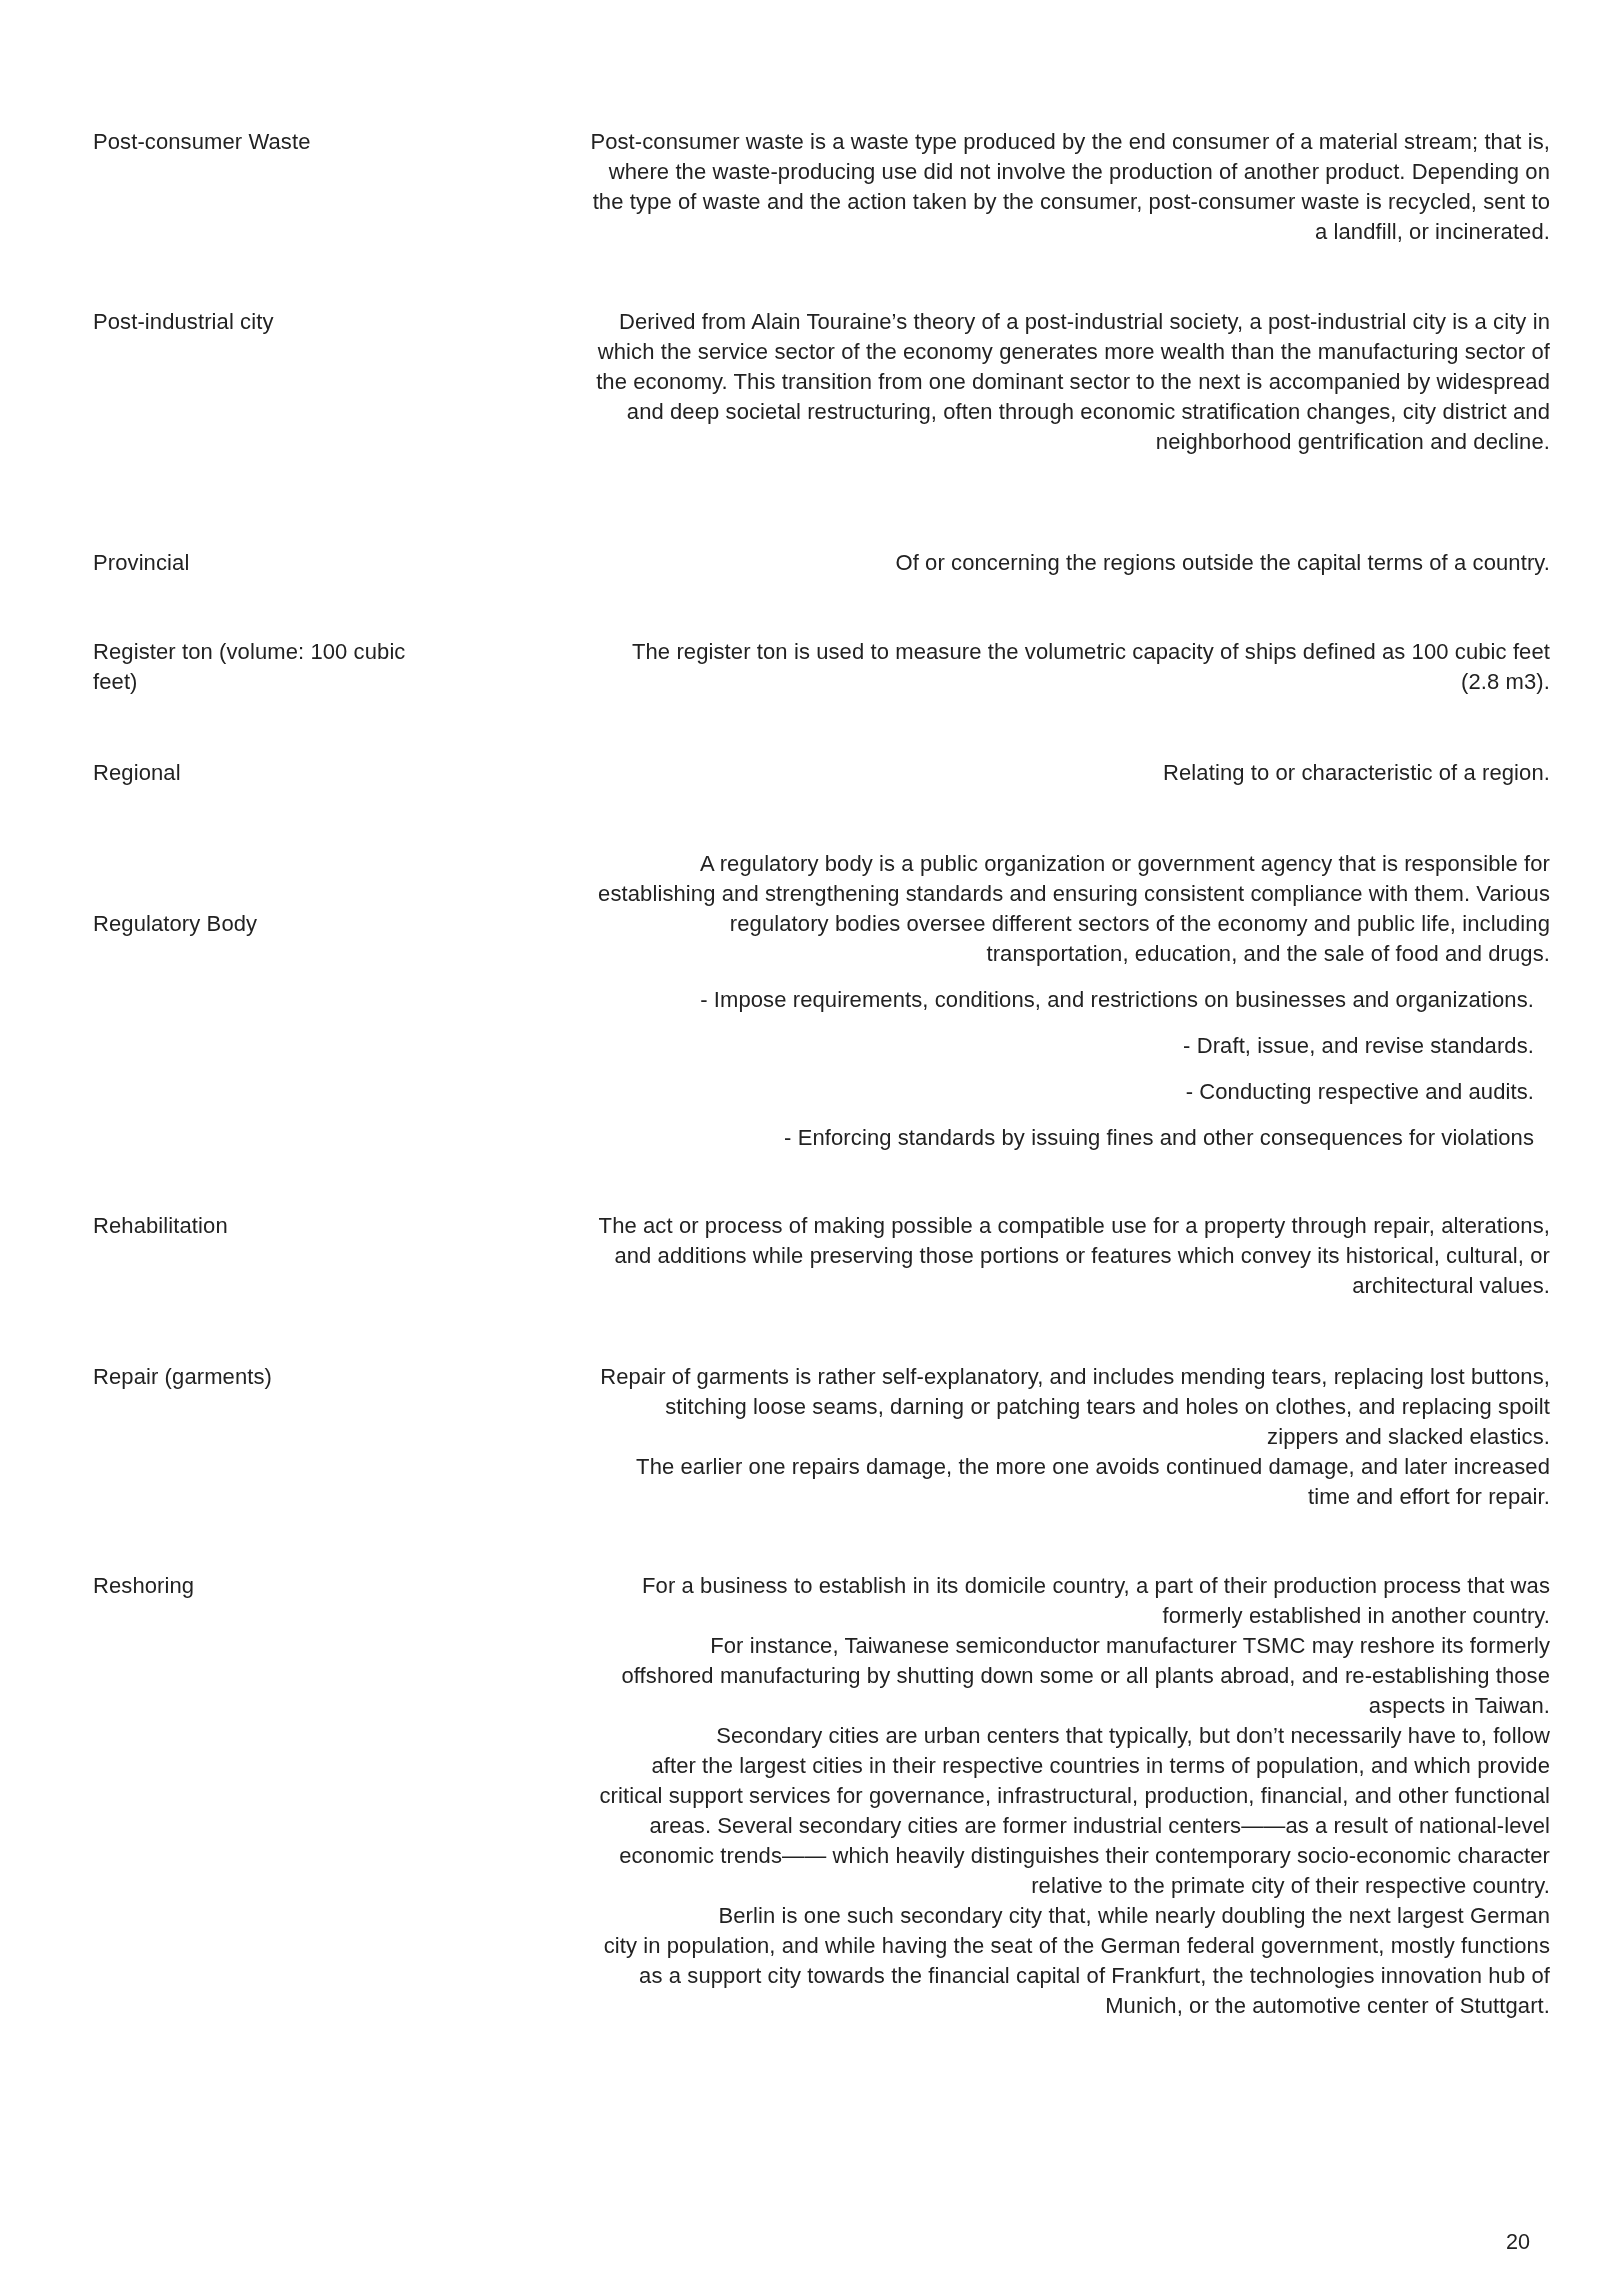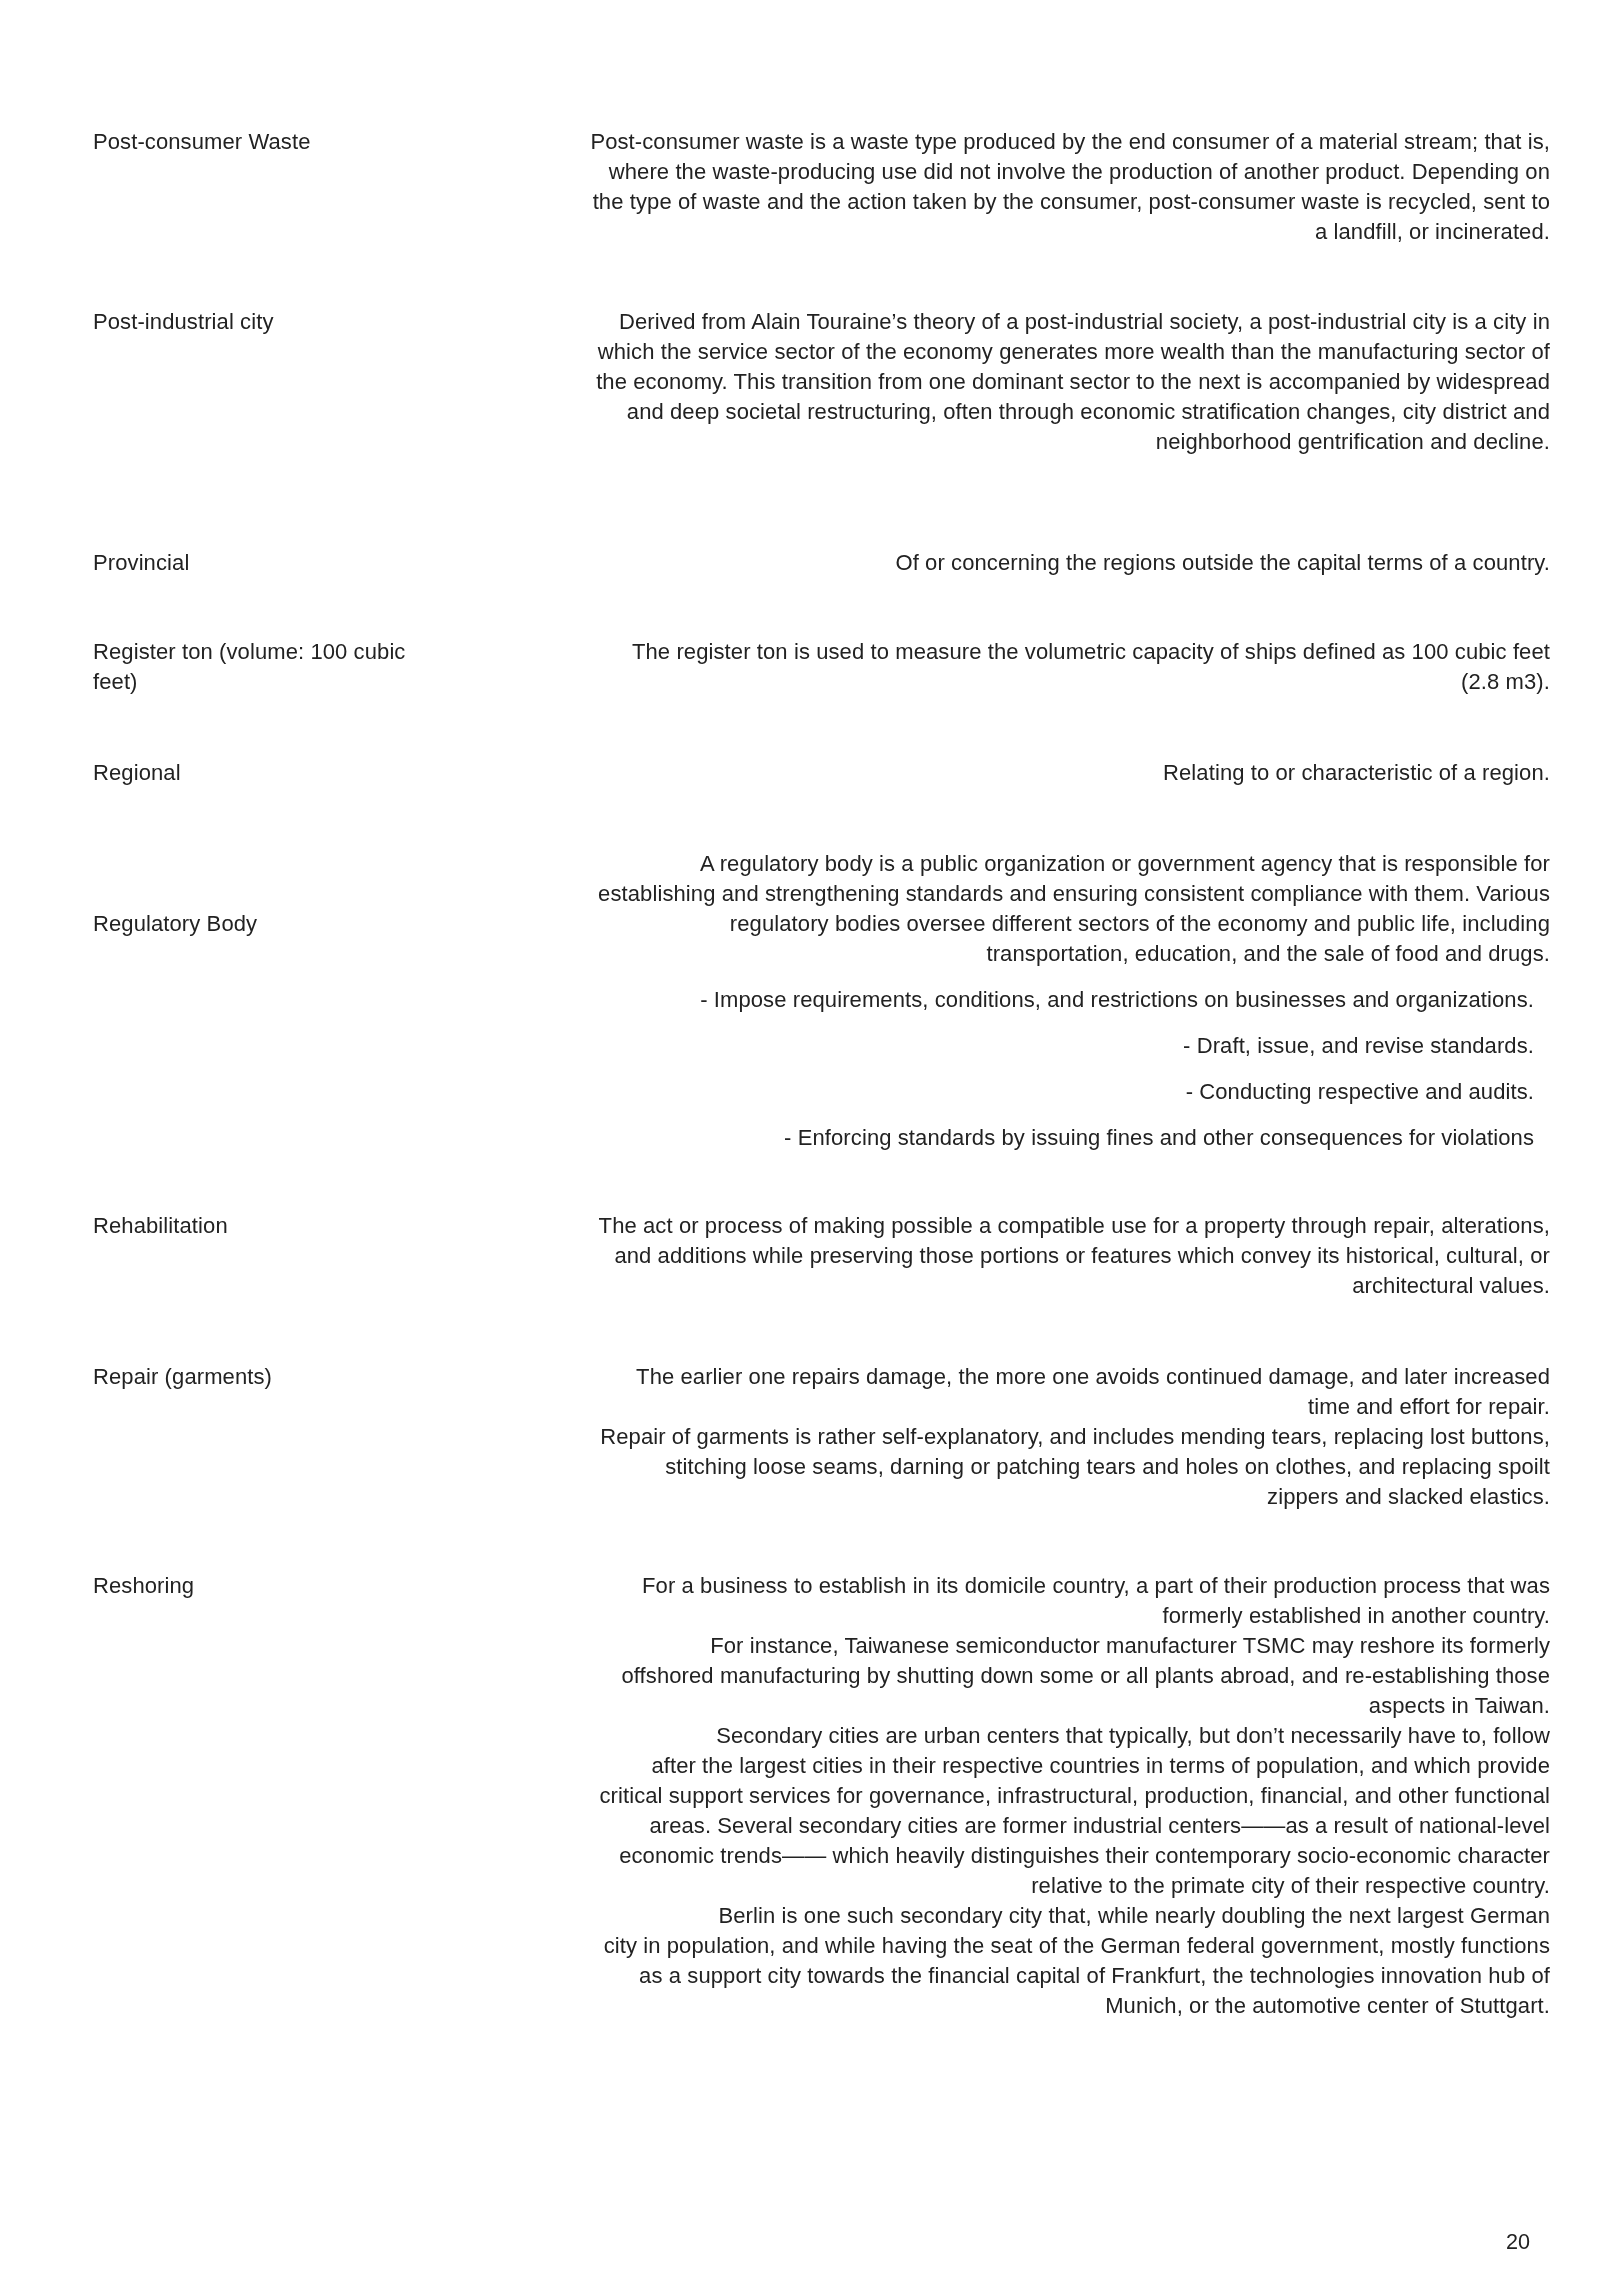--- a/index.html
+++ b/index.html
@@ -49,22 +49,22 @@
   <p class="bullet">-  Enforcing standards by issuing fines and other consequences for violations</p>
 </div>
 
 <div class="term" style="top:1211px;">Rehabilitation</div>
 <div class="def" style="top:1211px;">
   <p>The act or process of making possible a compatible use for a property through repair, alterations, and additions while preserving those portions or features which convey its historical, cultural, or architectural values.</p>
 </div>
 
 <div class="term" style="top:1362px;">Repair (garments)</div>
 <div class="def" style="top:1362px;">
+  <p>Repair of garments is rather self-explanatory, and includes mending tears, replacing lost buttons, stitching loose seams, darning or patching tears and holes on clothes, and replacing spoilt zippers and slacked elastics.</p>
   <p>The earlier one repairs damage, the more one avoids continued damage, and later increased time and effort for repair.</p>
-  <p>Repair of garments is rather self-explanatory, and includes mending tears, replacing lost buttons, stitching loose seams, darning or patching tears and holes on clothes, and replacing spoilt zippers and slacked elastics.</p>
 </div>
 
 <div class="term" style="top:1571px;">Reshoring</div>
 <div class="def" style="top:1571px;">
   <p>For a business to establish in its domicile country, a part of their production process that was formerly established in another country.</p>
   <p class="indent">For instance, Taiwanese semiconductor manufacturer TSMC may reshore its formerly offshored manufacturing by shutting down some or all plants abroad, and re-establishing those aspects in Taiwan.</p>
   <p class="indent">Secondary cities are urban centers that typically, but don’t necessarily have to, follow after the largest cities in their respective countries in terms of population, and which provide critical support services for governance, infrastructural, production, financial, and other functional areas. Several secondary cities are former industrial centers——as a result of national-level economic trends—— which heavily distinguishes their contemporary socio-economic character relative to the primate city of their respective country.</p>
   <p class="indent">Berlin is one such secondary city that, while nearly doubling the next largest German city in population, and while having the seat of the German federal government, mostly functions as a support city towards the financial capital of Frankfurt, the technologies innovation hub of Munich, or the automotive center of Stuttgart.</p>
 </div>
 

